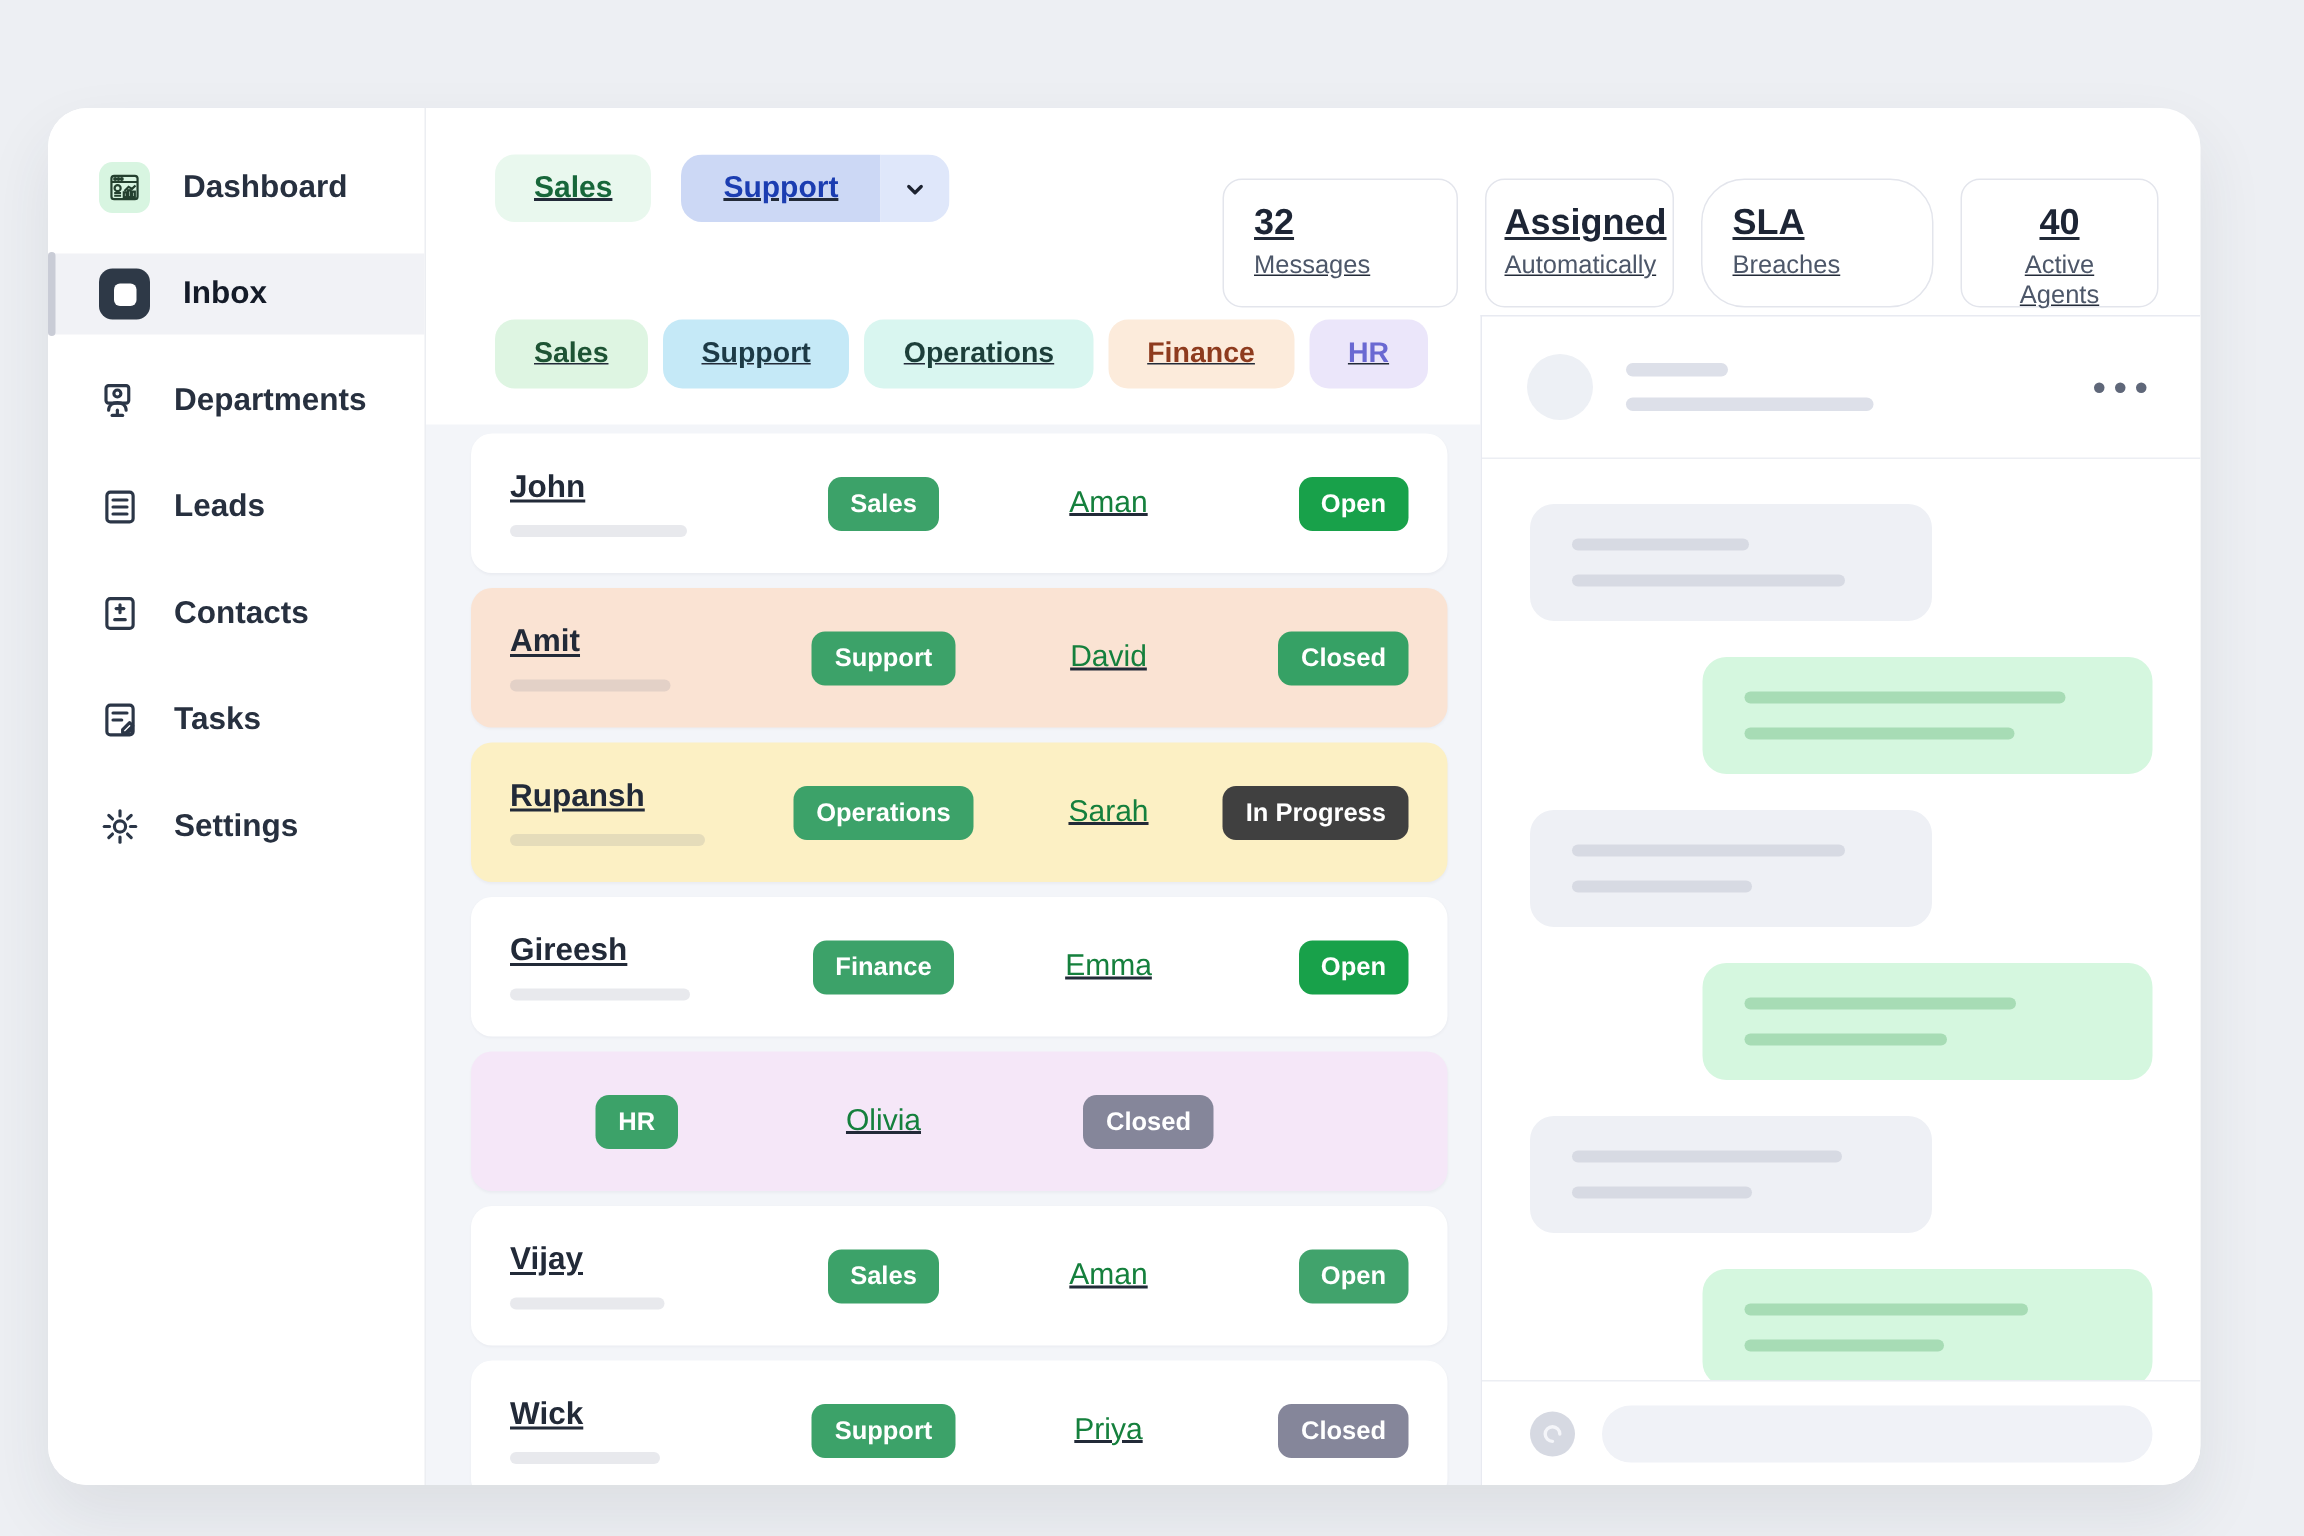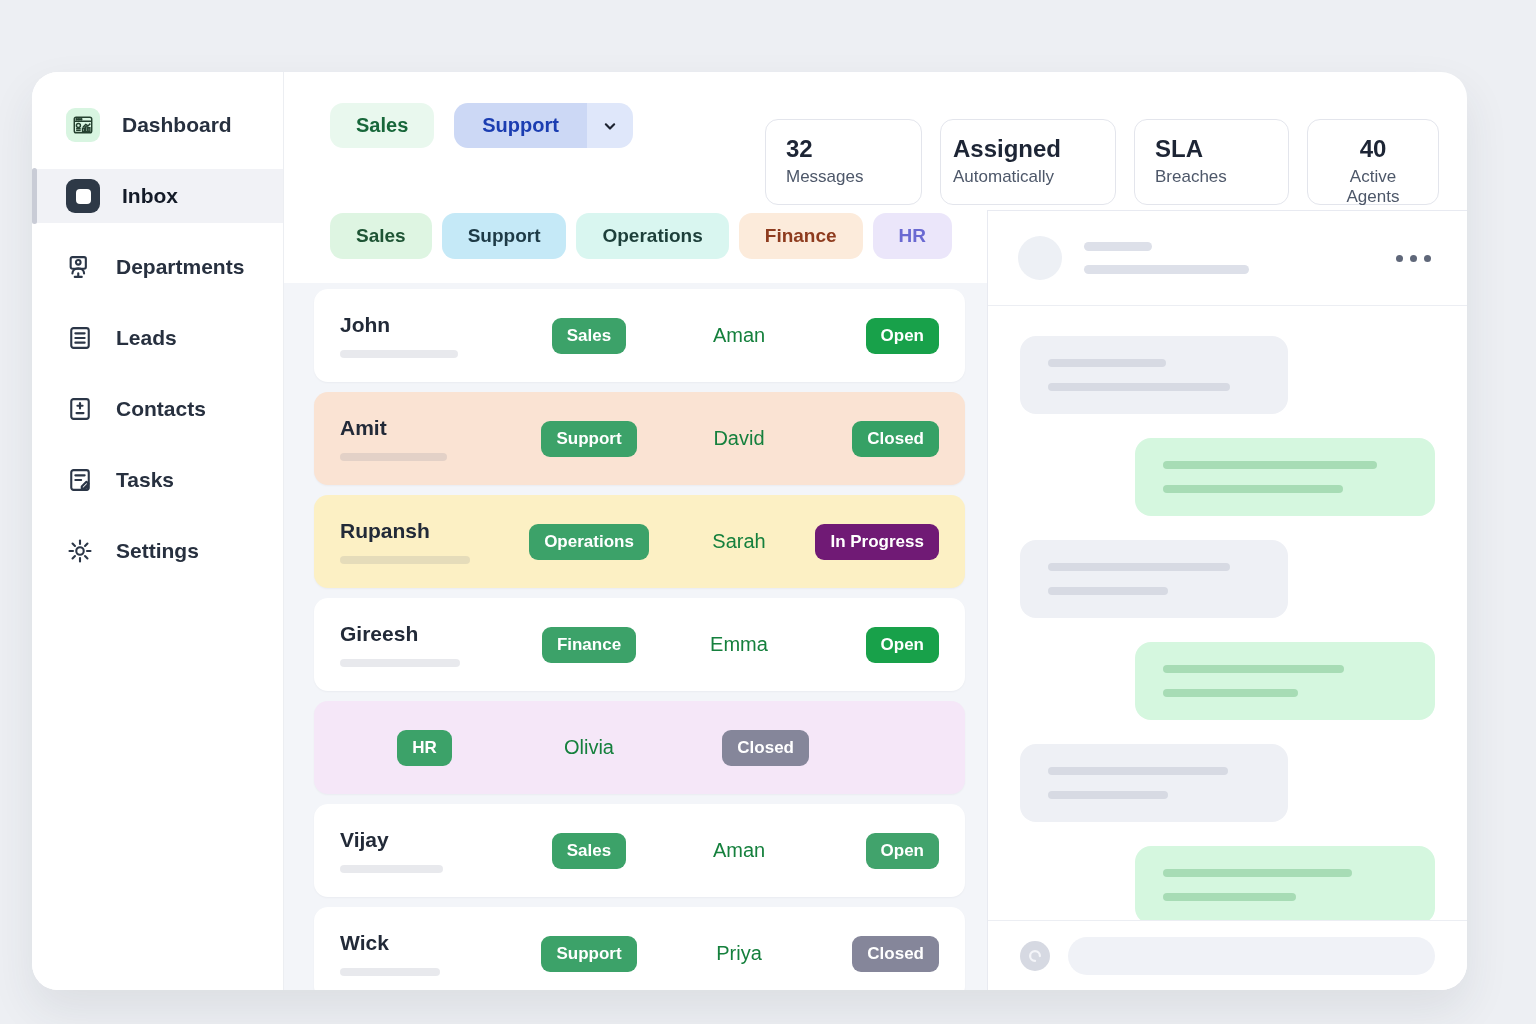--- a/index.html
+++ b/index.html
@@ -43,21 +43,21 @@
   .tile-green { background:#d8f5e1; }
   .tile-dark  { background:#2e3947; }
   .inbox-inner { width:15px; height:15px; background:#fff; border-radius:4px; }
   .side-item svg.line-ic { width:28px; height:28px; flex:0 0 28px; }
   .scroll-pill {
     position:absolute; left:0; top:96px;
     width:5px; height:56px; border-radius:3px;
     background:#c9ccd6;
   }
   
-  .main { flex:1; display:flex; flex-direction:column; min-width:0; }
+  .main { flex:1; display:flex; flex-direction:column; min-width:0;text-decoration:underline; }
   .topbar {
     height:133px; flex:0 0 133px;
     display:flex; justify-content:space-between;
     padding:31px 28px 0 46px;
   }
   .view-buttons { display:flex; gap:20px; align-items:flex-start; }
   .btn-sales {
     border:none; cursor:pointer;
     background:#e9f8ee; color:#17673a;
     font-family:inherit; font-size:20px; font-weight:600;
@@ -74,22 +74,22 @@
   .btn-support .sup-chev {
     width:46px; background:#dfe7fa;
     display:flex; align-items:center; justify-content:center;
   }
   .stats { display:flex; gap:18px;align-items:flex-end; }
   .stat-card {
     border:1px solid #e3e5ec; border-radius:13px;
     background:#fff; padding:15px 20px; height:86px;
   }
   .stat-card:nth-child(1){ width:157px; }
-  .stat-card:nth-child(2){ width:176px;padding-left:12px; }
-  .stat-card:nth-child(3){ width:155px; }
+  .stat-card:nth-child(2){ width:126px;padding-left:12px; }
+  .stat-card:nth-child(3){ width:155px;border-radius:29px; }
   .stat-card:nth-child(4){ width:132px; text-align:center; }
   .stat-value { font-size:24px; font-weight:700; color:#1d2535; }
   .stat-label { font-size:17px; color:#4d5769; margin-top:4px; }
   
   .content { flex:1; display:flex; min-height:0; }
   .list-col { width:703px; flex:0 0 703px; display:flex; flex-direction:column; }
   .chips { padding:8px 0 24px 46px; display:flex; gap:10px; }
   .chip {
     border:none; cursor:pointer; font-family:inherit;
     font-size:19px; font-weight:600;
@@ -308,21 +308,21 @@
     <span class="assignee">David</span>
     <span class="status-cell"><span class="badge stat" style="background: rgb(54, 161, 101);">Closed</span></span>
   </div>
             <div class="row" style="background: rgb(252, 240, 196);">
     <div class="namewrap">
       <span class="cname">Rupansh</span>
       <span class="nbar" style="width: 130px;"></span>
     </div>
     <span class="dept-cell"><span class="badge dept" style="background: rgb(60, 162, 105); color: rgb(255, 255, 255);">Operations</span></span>
     <span class="assignee">Sarah</span>
-    <span class="status-cell"><span class="badge stat" style="background: #701a75; margin-left: 36px;">In Progress</span></span>
+    <span class="status-cell"><span class="badge stat" style="background: #404040; margin-left: 36px;">In Progress</span></span>
   </div>
             <div class="row" style="background: rgb(255, 255, 255);">
     <div class="namewrap">
       <span class="cname">Gireesh</span>
       <span class="nbar" style="width: 120px;"></span>
     </div>
     <span class="dept-cell"><span class="badge dept" style="background: rgb(60, 162, 105); color: rgb(255, 255, 255);">Finance</span></span>
     <span class="assignee">Emma</span>
     <span class="status-cell"><span class="badge stat" style="background: rgb(24, 161, 74);">Open</span></span>
   </div>

